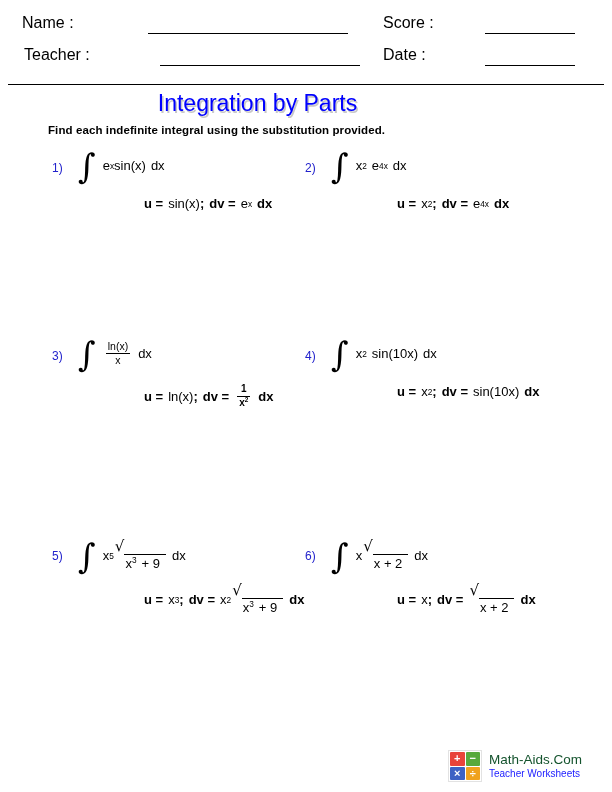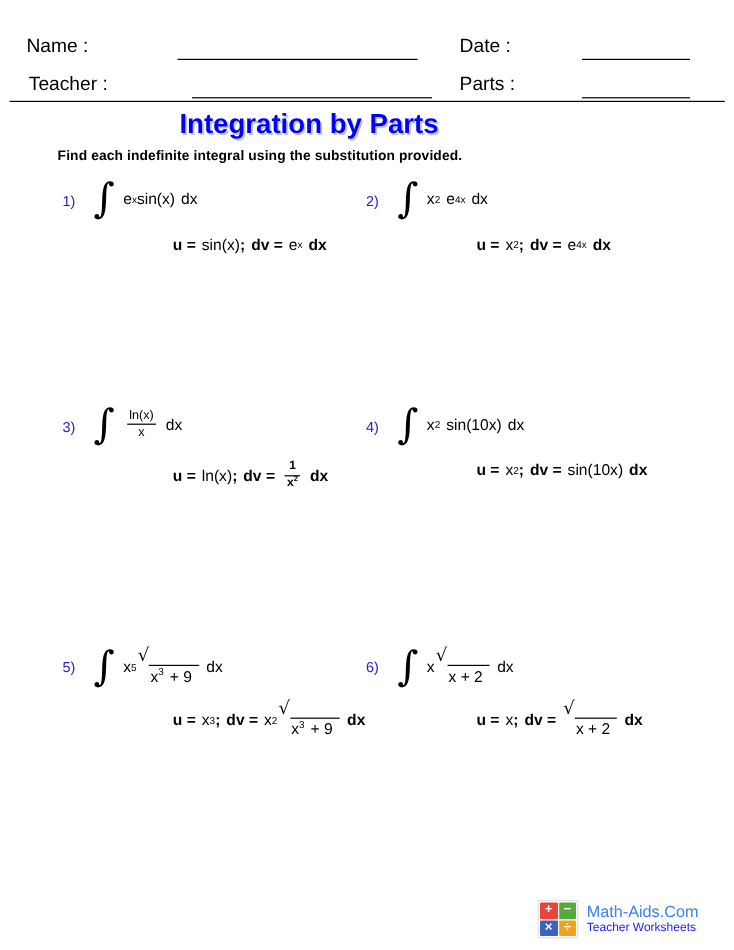--- a/index.html
+++ b/index.html
@@ -15,21 +15,20 @@
     color: #000000;
     overflow: hidden;
   }
 
   
   .header {
     position: absolute;
     left: 0; top: 0;
     width: 487px;
     height: 82px;
-    margin-top: 16px;
   }
   .hdr-label {
     position: absolute;
     font-size: 16px;
     color: #000;
     white-space: nowrap;
   }
   .hdr-rule {
     position: absolute;
     border-bottom: 1.3px solid #000;
@@ -55,21 +54,21 @@
   }
 
   
   .title {
     position: absolute;
     left: 0;
     top: 90px;
     width: 515px;
     text-align: center;
     font-size: 23px;
-    font-weight: bold;
+    font-weight: normal;
     color: #0000ff;
     letter-spacing: 0px;
     text-shadow: 1.5px 1.5px 0 #c8c8c8;
   }
 
   .instructions {
     position: absolute;
     left: 48px;
     top: 124px;
     font-size: 11.5px;
@@ -221,43 +220,43 @@
   .tile-divide { background: #f0a21e; }
 
   .logo-text {
     margin-left: 7px;
     display: flex;
     flex-direction: column;
     justify-content: center;
   }
   .logo-title {
     font-size: 13.5px;
-    color: #3b82f6;
+    color: #14532d;
     line-height: 1.15;
   }
   .logo-sub {
     font-size: 10px;
     color: #1a1aff;
     line-height: 1.15;
   }
 </style>
 </head>
 <body>
 
 <div class="header">
   <div class="hdr-label" id="name-label">Name :</div>
   <div class="hdr-rule" id="name-blank"></div>
 
   <div class="hdr-label" id="teacher-label">Teacher :</div>
   <div class="hdr-rule" id="teacher-blank"></div>
 
-  <div class="hdr-label" id="score-label">Date :</div>
+  <div class="hdr-label" id="score-label">Score :</div>
   <div class="hdr-rule" id="score-blank"></div>
 
-  <div class="hdr-label" id="date-label">Parts :</div>
+  <div class="hdr-label" id="date-label">Date :</div>
   <div class="hdr-rule" id="date-blank"></div>
 </div>
 <div class="header-divider"></div>
 
 <div class="title">Integration by Parts</div>
 <div class="instructions">Find each indefinite integral using the substitution provided.</div>
 
 <div class="problem p-col-left p-row-1">
   <span class="p-number">1)</span>
   <span class="p-expr">

